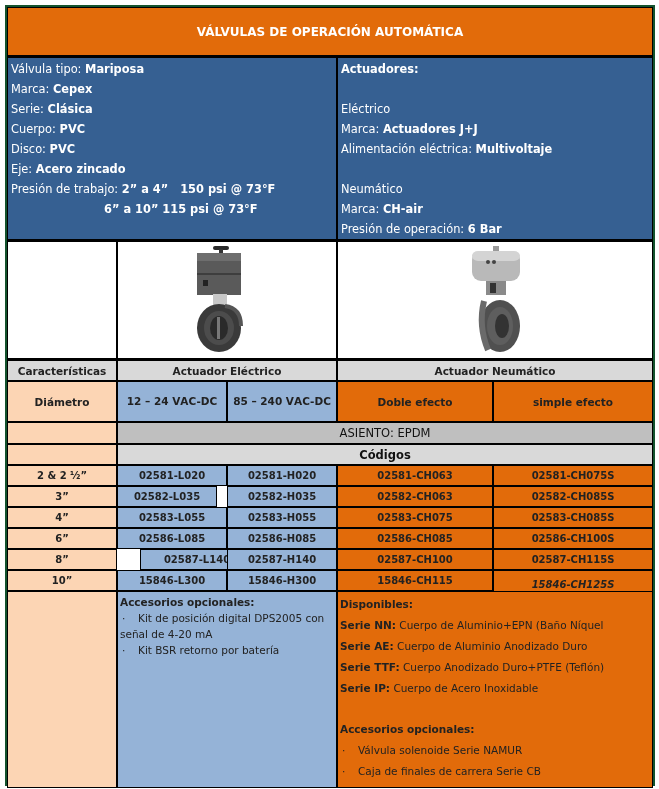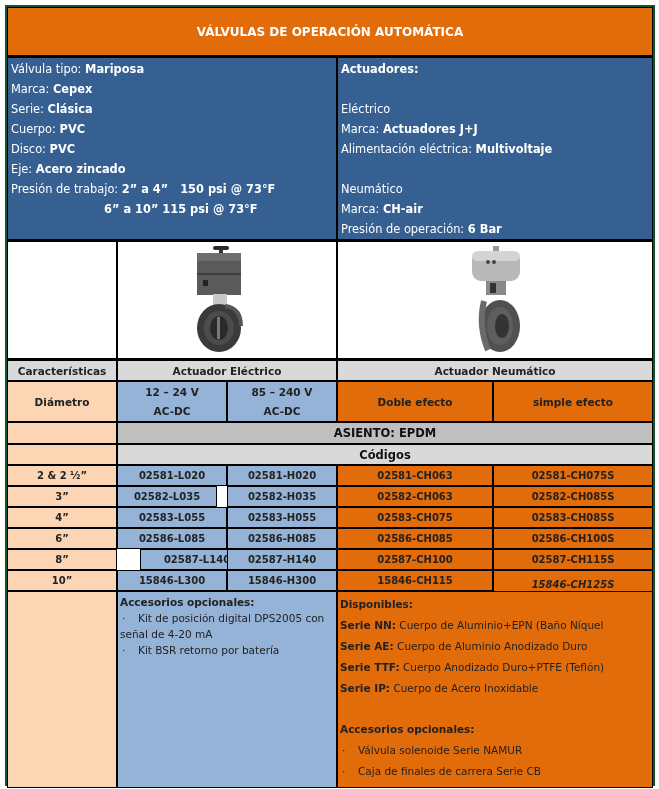--- a/index.html
+++ b/index.html
@@ -22,21 +22,21 @@
 
   #title { left: 0; top: 0; width: 646px; height: 50px; color: #fff; font-weight: bold; font-size: 12px; }
   .info { font-size: 11.4px; line-height: 20px; padding: 1px 3px; }
   .info b { font-weight: bold; }
   .info .line { white-space: nowrap; height: 20px; }
   .indent { padding-left: 93px; }
 
   .hdr { font-size: 10.5px; font-weight: bold; color: #222; }
   .code { font-size: 10px; font-weight: bold; color: #222; }
   .sz { font-size: 10px; font-weight: bold; color: #222; }
-  .two-line { flex-direction: column; line-height: 19px; align-items: center; }
+  .two-line { flex-direction: row; line-height: 19px; align-items: center; }
 
   .acc { font-size: 10.5px; line-height: 16px; padding: 2px 2px; color: #222; }
   .acc-title { font-weight: bold; }
   .bullet { display: flex; }
   .bullet .dot { width: 18px; flex: none; padding-left: 2px; }
   .acc-right .p { line-height: 21px; white-space: nowrap; }
   .acc-right .gap { height: 20px; }
 
   .valve { position: absolute; }
 </style>
@@ -127,21 +127,21 @@
     <span>AC-DC</span>
   </div>
   <div class="cell orange center hdr" style="left:330px;top:374px;width:156px;height:41px;">
       <span>Doble efecto</span>
     </div>
   <div class="cell orange center hdr" style="left:486px;top:374px;width:160px;height:41px;">
       <span>simple efecto</span>
     </div>
 
   <div class="cell peach" style="left:0;top:415px;width:110px;height:22px;"></div>
-  <div class="cell gray-mid center" style="left:110px;top:415px;width:536px;height:22px;font-size:11.5px;font-weight:bold;color:#111;">
+  <div class="cell gray-mid center" style="left:110px;top:415px;width:536px;height:22px;font-size:11.5px;font-weight:normal;color:#111;">
       <span>ASIENTO: EPDM</span>
     </div>
 
   <div class="cell peach" style="left:0;top:437px;width:110px;height:21px;"></div>
   <div class="cell gray-light center" style="left:110px;top:437px;width:536px;height:21px;font-size:11.5px;font-weight:bold;color:#111;">
       <span>Códigos</span>
     </div>
 
   <div class="cell center peach sz" style="left: 0px; top: 458px; width: 110px; height: 21px;">
       <span>2 &amp; 2 ½”</span>

